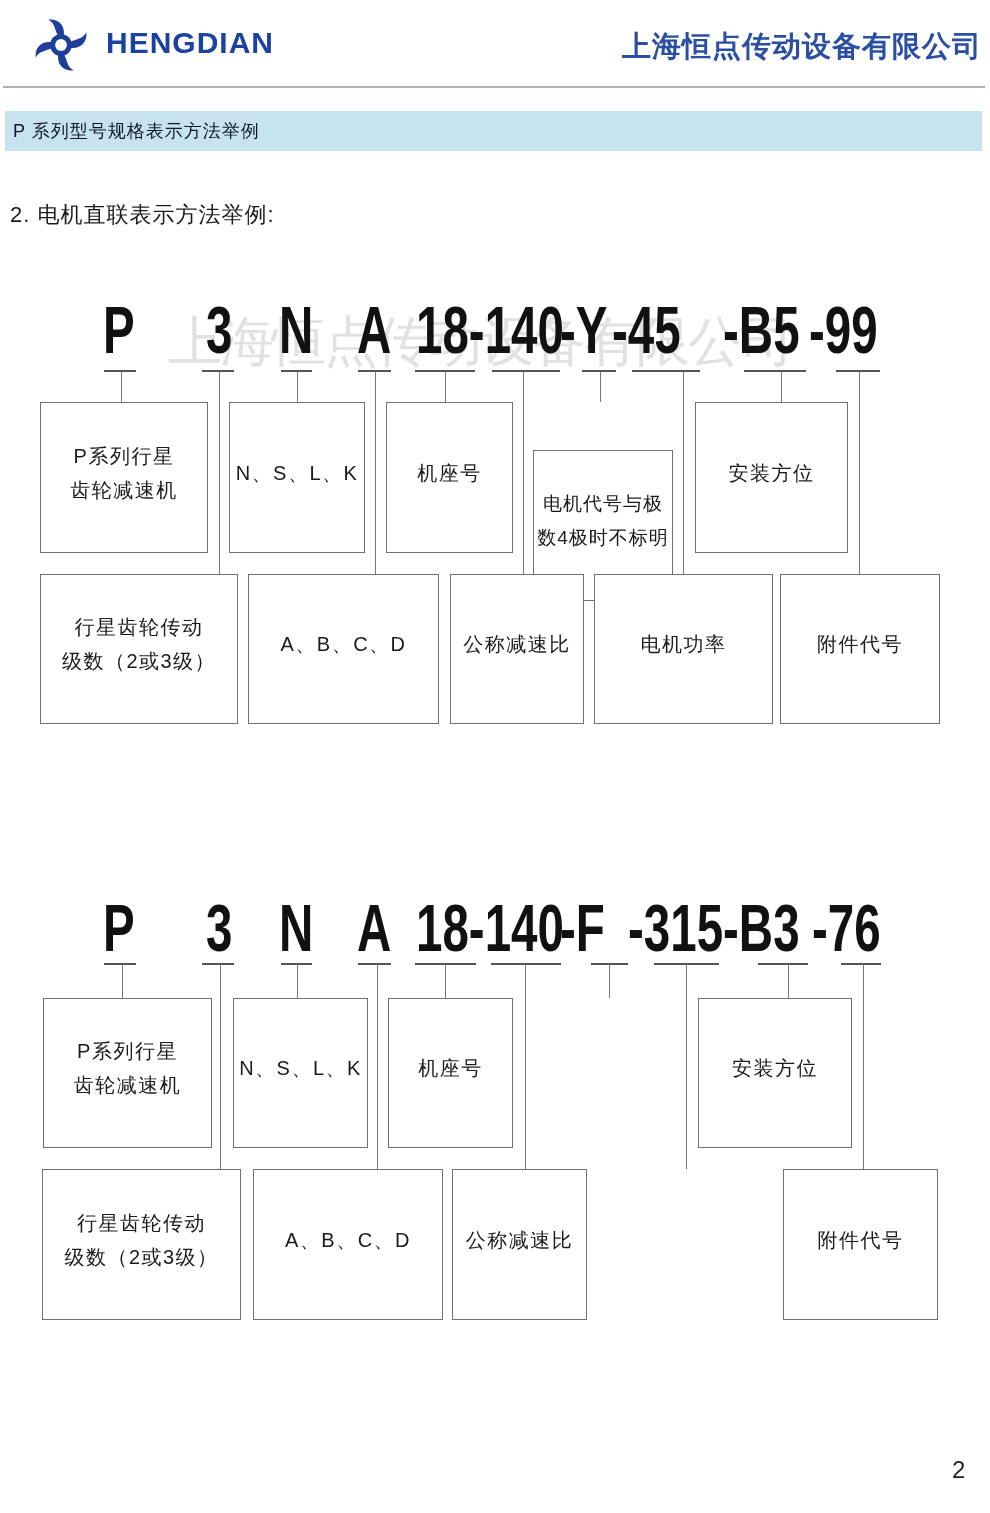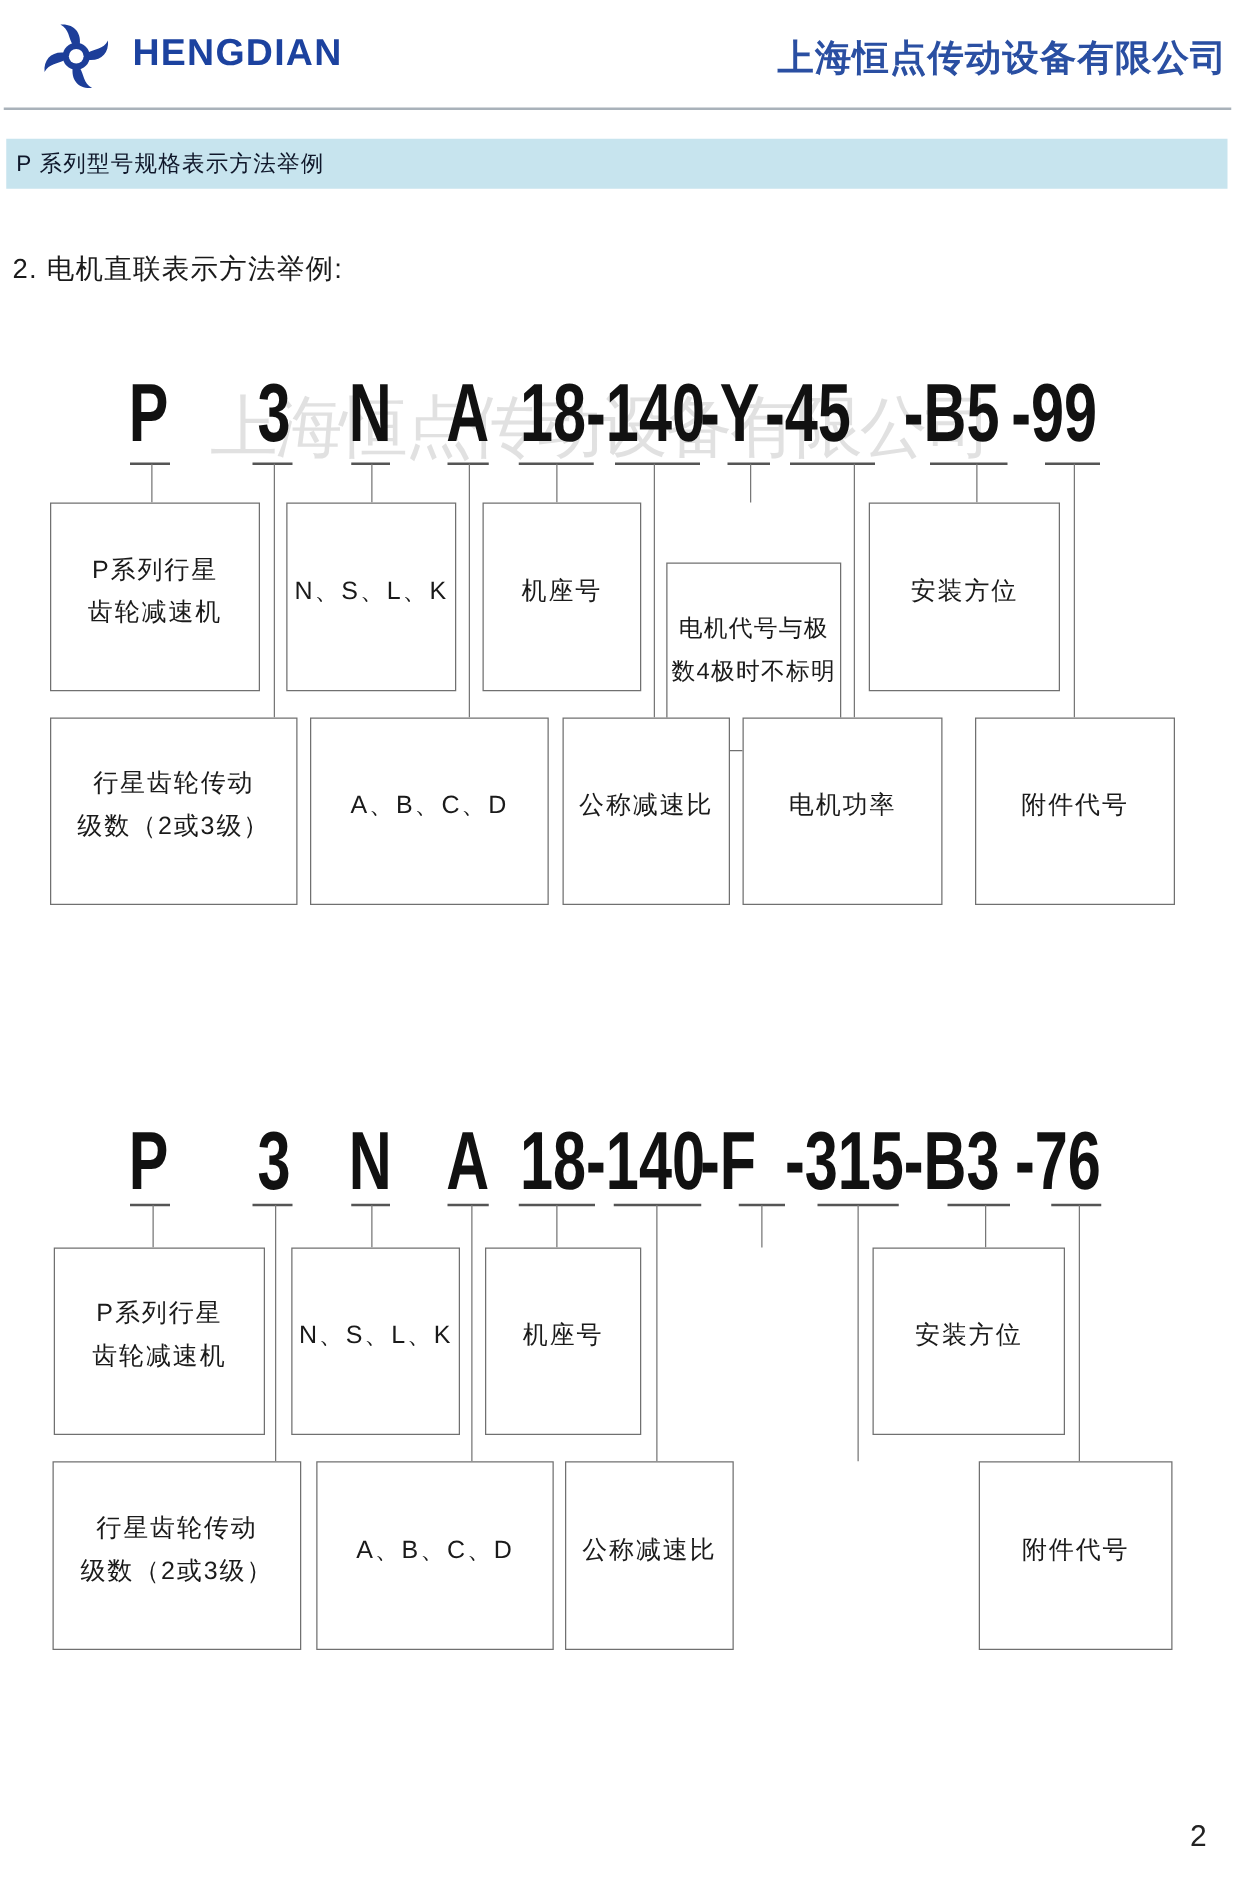--- a/index.html
+++ b/index.html
@@ -97,21 +97,21 @@
   <div class="box" style="left:229px;top:402px;width:136px;height:151px;">N、S、L、K</div>
   <div class="box" style="left:386px;top:402px;width:127px;height:151px;">机座号</div>
   <div class="box" style="left:533px;top:402px;width:140px;height:151px;font-size:19px;letter-spacing:1px;margin-top:48px;">电机代号与极
 数4极时不标明</div>
   <div class="box" style="left:695px;top:402px;width:153px;height:151px;">安装方位</div>
 
   <div class="box" style="left:40px;top:574px;width:198px;height:150px;">行星齿轮传动
 级数（2或3级）</div>
   <div class="box" style="left:248px;top:574px;width:191px;height:150px;">A、B、C、D</div>
   <div class="box" style="left:450px;top:574px;width:134px;height:150px;">公称减速比</div>
-  <div class="box" style="left:594px;top:574px;width:160px;height:150px;text-align:right;">电机功率</div>
+  <div class="box" style="left:594px;top:574px;width:179px;height:150px;text-align:right;">电机功率</div>
   <div class="box" style="left:780px;top:574px;width:160px;height:150px;">附件代号</div>
 
 
   <div class="code-token" style="left:103px;top:895px;">P</div>
   <div class="code-token" style="left:206px;top:895px;">3</div>
   <div class="code-token" style="left:279px;top:895px;">N</div>
   <div class="code-token" style="left:357px;top:895px;">A</div>
   <div class="code-token" style="left:416px;top:895px;">18-140</div>
   <div class="code-token" style="left:560px;top:895px;">-F</div>
   <div class="code-token" style="left:628px;top:895px;">-315</div>

